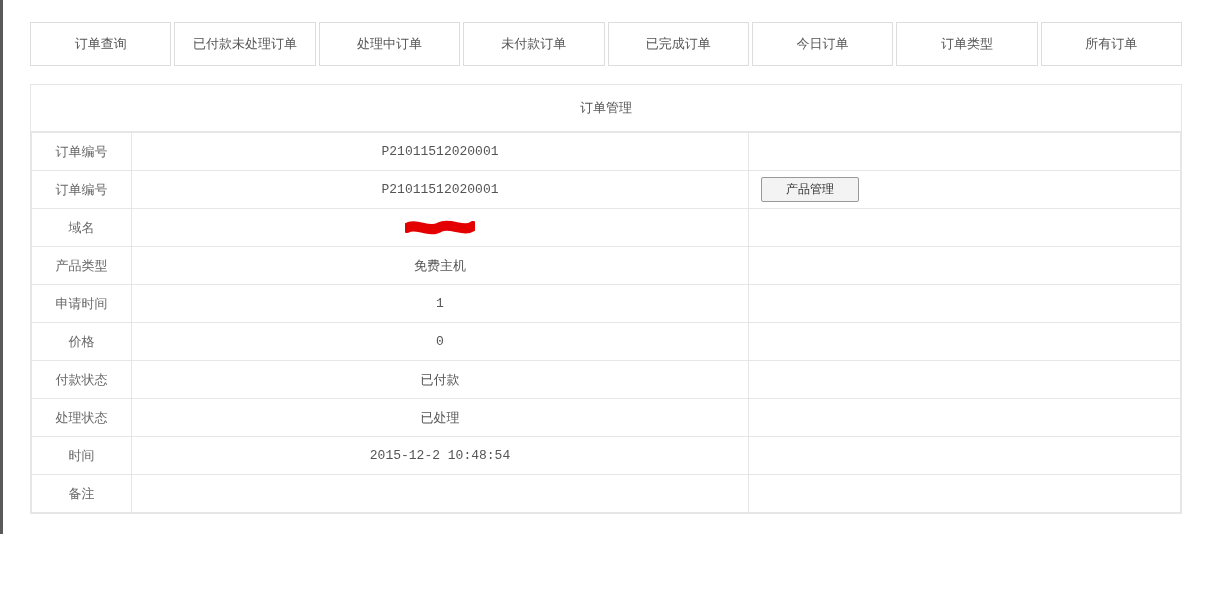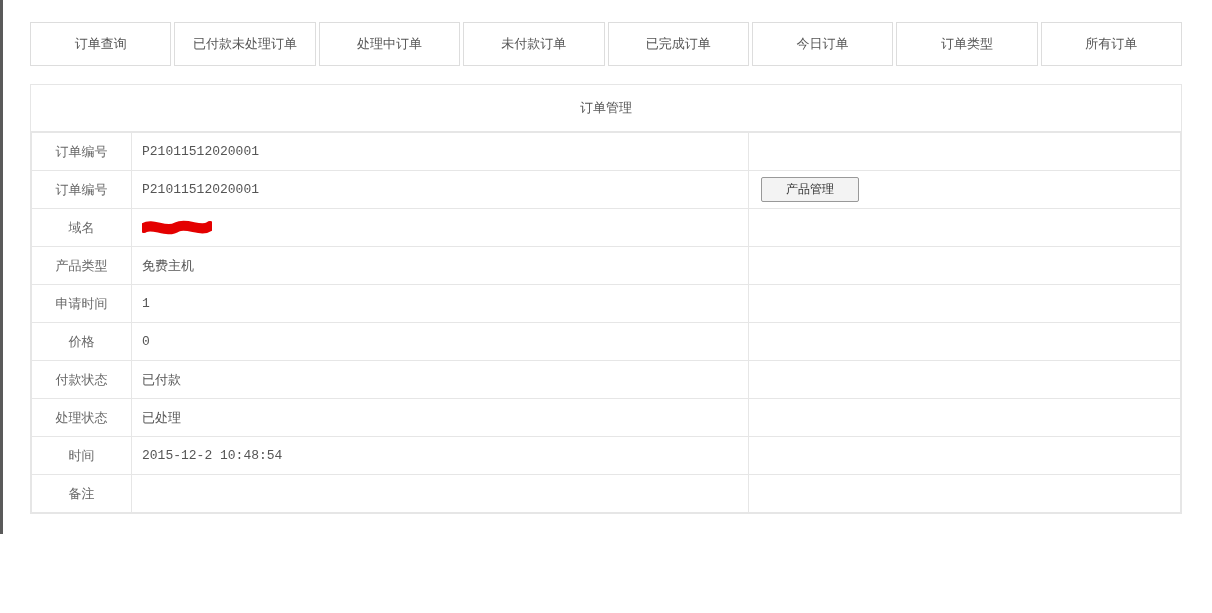--- a/index.html
+++ b/index.html
@@ -66,20 +66,21 @@
       font-size: 13px;
       margin-top: 14px;
     }
     .detail-table td.label-cell {
       width: 100px;
       text-align: center;
       color: #666;
     }
     .detail-table td.value-cell {
       width: 617px;
+      text-align: center;
     }
     .detail-table td.action-cell {
       width: auto;
       padding-left: 12px;
     }
     .action-btn {
       background: #f3f3f3;
       border: 1px solid #999;
       padding: 3px 24px;
       font-size: 12px;

